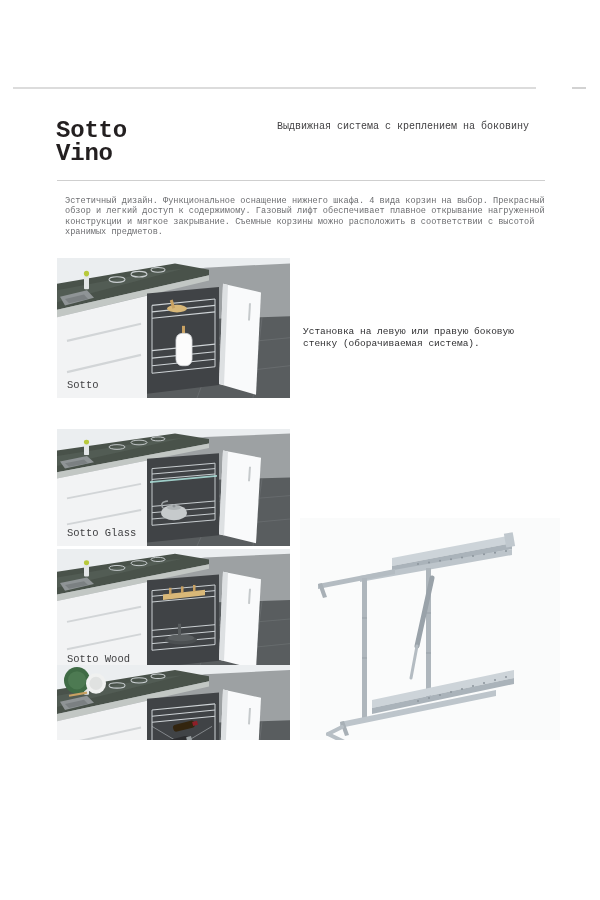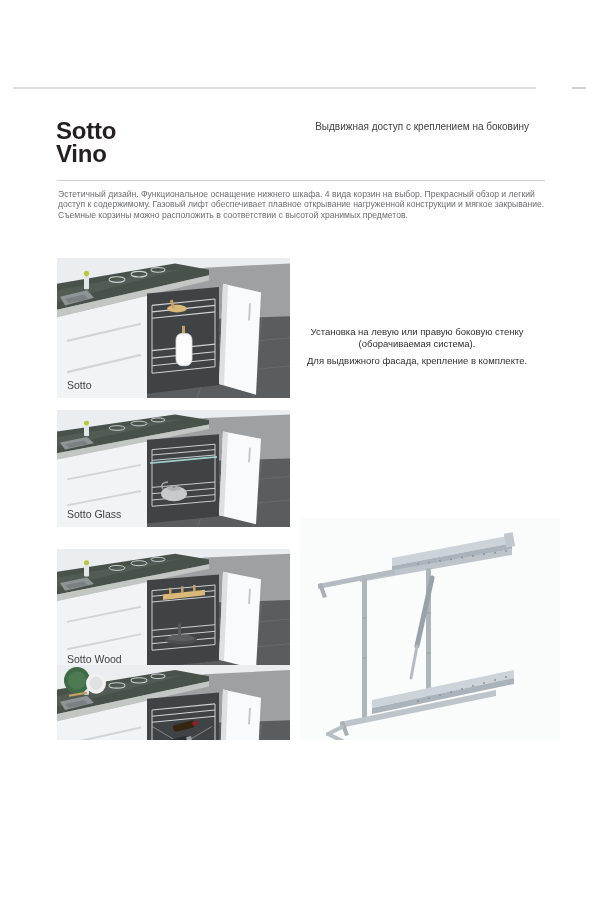--- a/index.html
+++ b/index.html
@@ -1,36 +1,36 @@
 <!DOCTYPE html>
 <html><head>
 <meta charset="utf-8">
 <style>
   html,body{margin:0;padding:0;background:#ffffff;}
   .page{
     position:relative;width:600px;height:740px;background:#ffffff;overflow:hidden;
-    font-family:Liberation Sans, sans-serif;color:#231f20;
+    font-family:Liberation Mono, monospace;color:#231f20;
   }
   .rule-top{position:absolute;left:13px;top:87px;width:523px;height:2px;background:#dcdcdc;}
   .rule-top-dash{position:absolute;left:572px;top:87px;width:14px;height:2px;background:#d2d2d2;}
   .title{position:absolute;left:56px;top:119px;font-size:24px;line-height:23px;font-weight:bold;color:#231f20;letter-spacing:-0.2px;}
   .header-right{position:absolute;right:71px;top:121px;font-size:10px;color:#414042;}
   .rule-mid{position:absolute;left:57px;top:180px;width:488px;height:1px;background:#cfcfcf;}
-  .intro{position:absolute;left:57px;top:188px;width:490px;font-size:8.6px;line-height:10.4px;color:#6d6e71;margin:1px;}
+  .intro{position:absolute;left:57px;top:188px;width:490px;font-size:8.6px;line-height:10.4px;color:#6d6e71;margin:8px;}
   .photo{position:absolute;left:57px;width:233px;margin:0;padding:0;background:#8f9294;}
   .photo svg{display:block;width:100%;height:100%;}
   .p1{top:258px;height:140px;}
-  .p2{top:410px;height:117px;}
+  .p2{top:429px;height:117px;}
   .p3{top:549px;height:123px;}
   .p4{top:665px;height:133px;}
   .photo figcaption{
     position:absolute;left:10px;bottom:7px;font-size:10.5px;color:#3f3f41;
   }
   .notes{position:absolute;left:303px;top:326px;width:228px;font-size:9.5px;line-height:11.5px;color:#2f2f31;}
-  .notes p{margin:0 0 6px 0;text-align:center;}
+  .notes p{margin:0 0 6px 0;}
   .hero{position:absolute;left:300px;top:518px;width:260px;height:275px;background:#fafbfb;}
   .hero svg{display:block;width:100%;height:100%;}
   .softclose{position:absolute;left:293px;top:761px;width:130px;height:32px;}
   .sc-label{position:absolute;left:16px;top:0;font-size:12.5px;font-weight:bold;color:#1c3e8f;letter-spacing:0.2px;}
   .sc-dashes{position:absolute;left:16px;top:16px;width:60px;height:8px;
     background:repeating-linear-gradient(90deg,#e2231a 0 3px,transparent 3px 5.5px);}
   .sc-arrow{position:absolute;left:0;top:11px;width:0;height:0;
     border-top:8px solid transparent;border-bottom:8px solid transparent;border-right:14px solid #e2231a;}
   .pageno{position:absolute;left:54px;top:805px;font-size:8px;color:#919396;}
   .vline{position:absolute;left:80px;top:806px;width:2px;height:47px;background:#c5c7c9;}
@@ -41,21 +41,21 @@
 <div class="page">
 
   <div class="rule-top"></div>
   <div class="rule-top-dash"></div>
 
   <h1 class="title" style="margin:0;">
     <div>Sotto</div>
     <div>Vino</div>
   </h1>
 
-  <div class="header-right">Выдвижная доступ с креплением на боковину</div>
+  <div class="header-right">Выдвижная система с креплением на боковину</div>
 
   <div class="rule-mid"></div>
 
   <p class="intro">Эстетичный дизайн. Функциональное оснащение нижнего шкафа. 4 вида корзин на выбор. Прекрасный обзор и легкий доступ к содержимому. Газовый лифт обеспечивает плавное открывание нагруженной конструкции и мягкое закрывание. Съемные корзины можно расположить в соответствии с высотой хранимых предметов.</p>
 
   <figure class="photo p1">
     <svg class="scene" viewBox="0 0 233 130" preserveAspectRatio="none">
     <rect x="0" y="0" width="233" height="130" fill="#9da1a3"></rect>
     <polygon points="0,0 233,0 233,5 148,9 0,32" fill="#ebeef0"></polygon>
     <polygon points="233,54 233,130 84,130 138,57" fill="#595d5f"></polygon>
@@ -275,21 +275,20 @@
       <line x1="12" y1="30" x2="30" y2="27" stroke="#c9a263" stroke-width="2"></line>
     <polygon points="166,24 204,32 199,127 162,117" fill="#f9fafb"></polygon>
     <polygon points="166,24 171,25 167,118 162,117" fill="#dde0e2"></polygon>
     <line x1="193" y1="42" x2="192" y2="58" stroke="#c6cacc" stroke-width="2"></line>
       </svg>
     <figcaption>Vino</figcaption>
   </figure>
 
   <div class="notes">
     <p>Установка на левую или правую боковую стенку (оборачиваемая система).</p>
-    <p>Для выдвижного фасада, крепление в комплекте.</p>
   </div>
 
   <div class="hero">
     <svg id="frame-svg" viewBox="0 0 260 275" preserveAspectRatio="xMidYMid meet">
     <ellipse cx="120" cy="236" rx="95" ry="10" fill="#eef0f1"></ellipse>
     <polygon points="92,40 212,17 212,25 92,48" fill="#cdd4d9"></polygon>
     <polygon points="92,48 212,25 212,31 92,54" fill="#aab3ba"></polygon>
     <rect x="205" y="15" width="9" height="14" fill="#c0c8ce" transform="rotate(-10 209 22)"></rect>
     <polygon points="60,58 212,31 212,37 60,64" fill="#bdc5cb"></polygon>
     <circle cx="118" cy="46" r="1" fill="#8b949b"></circle>

